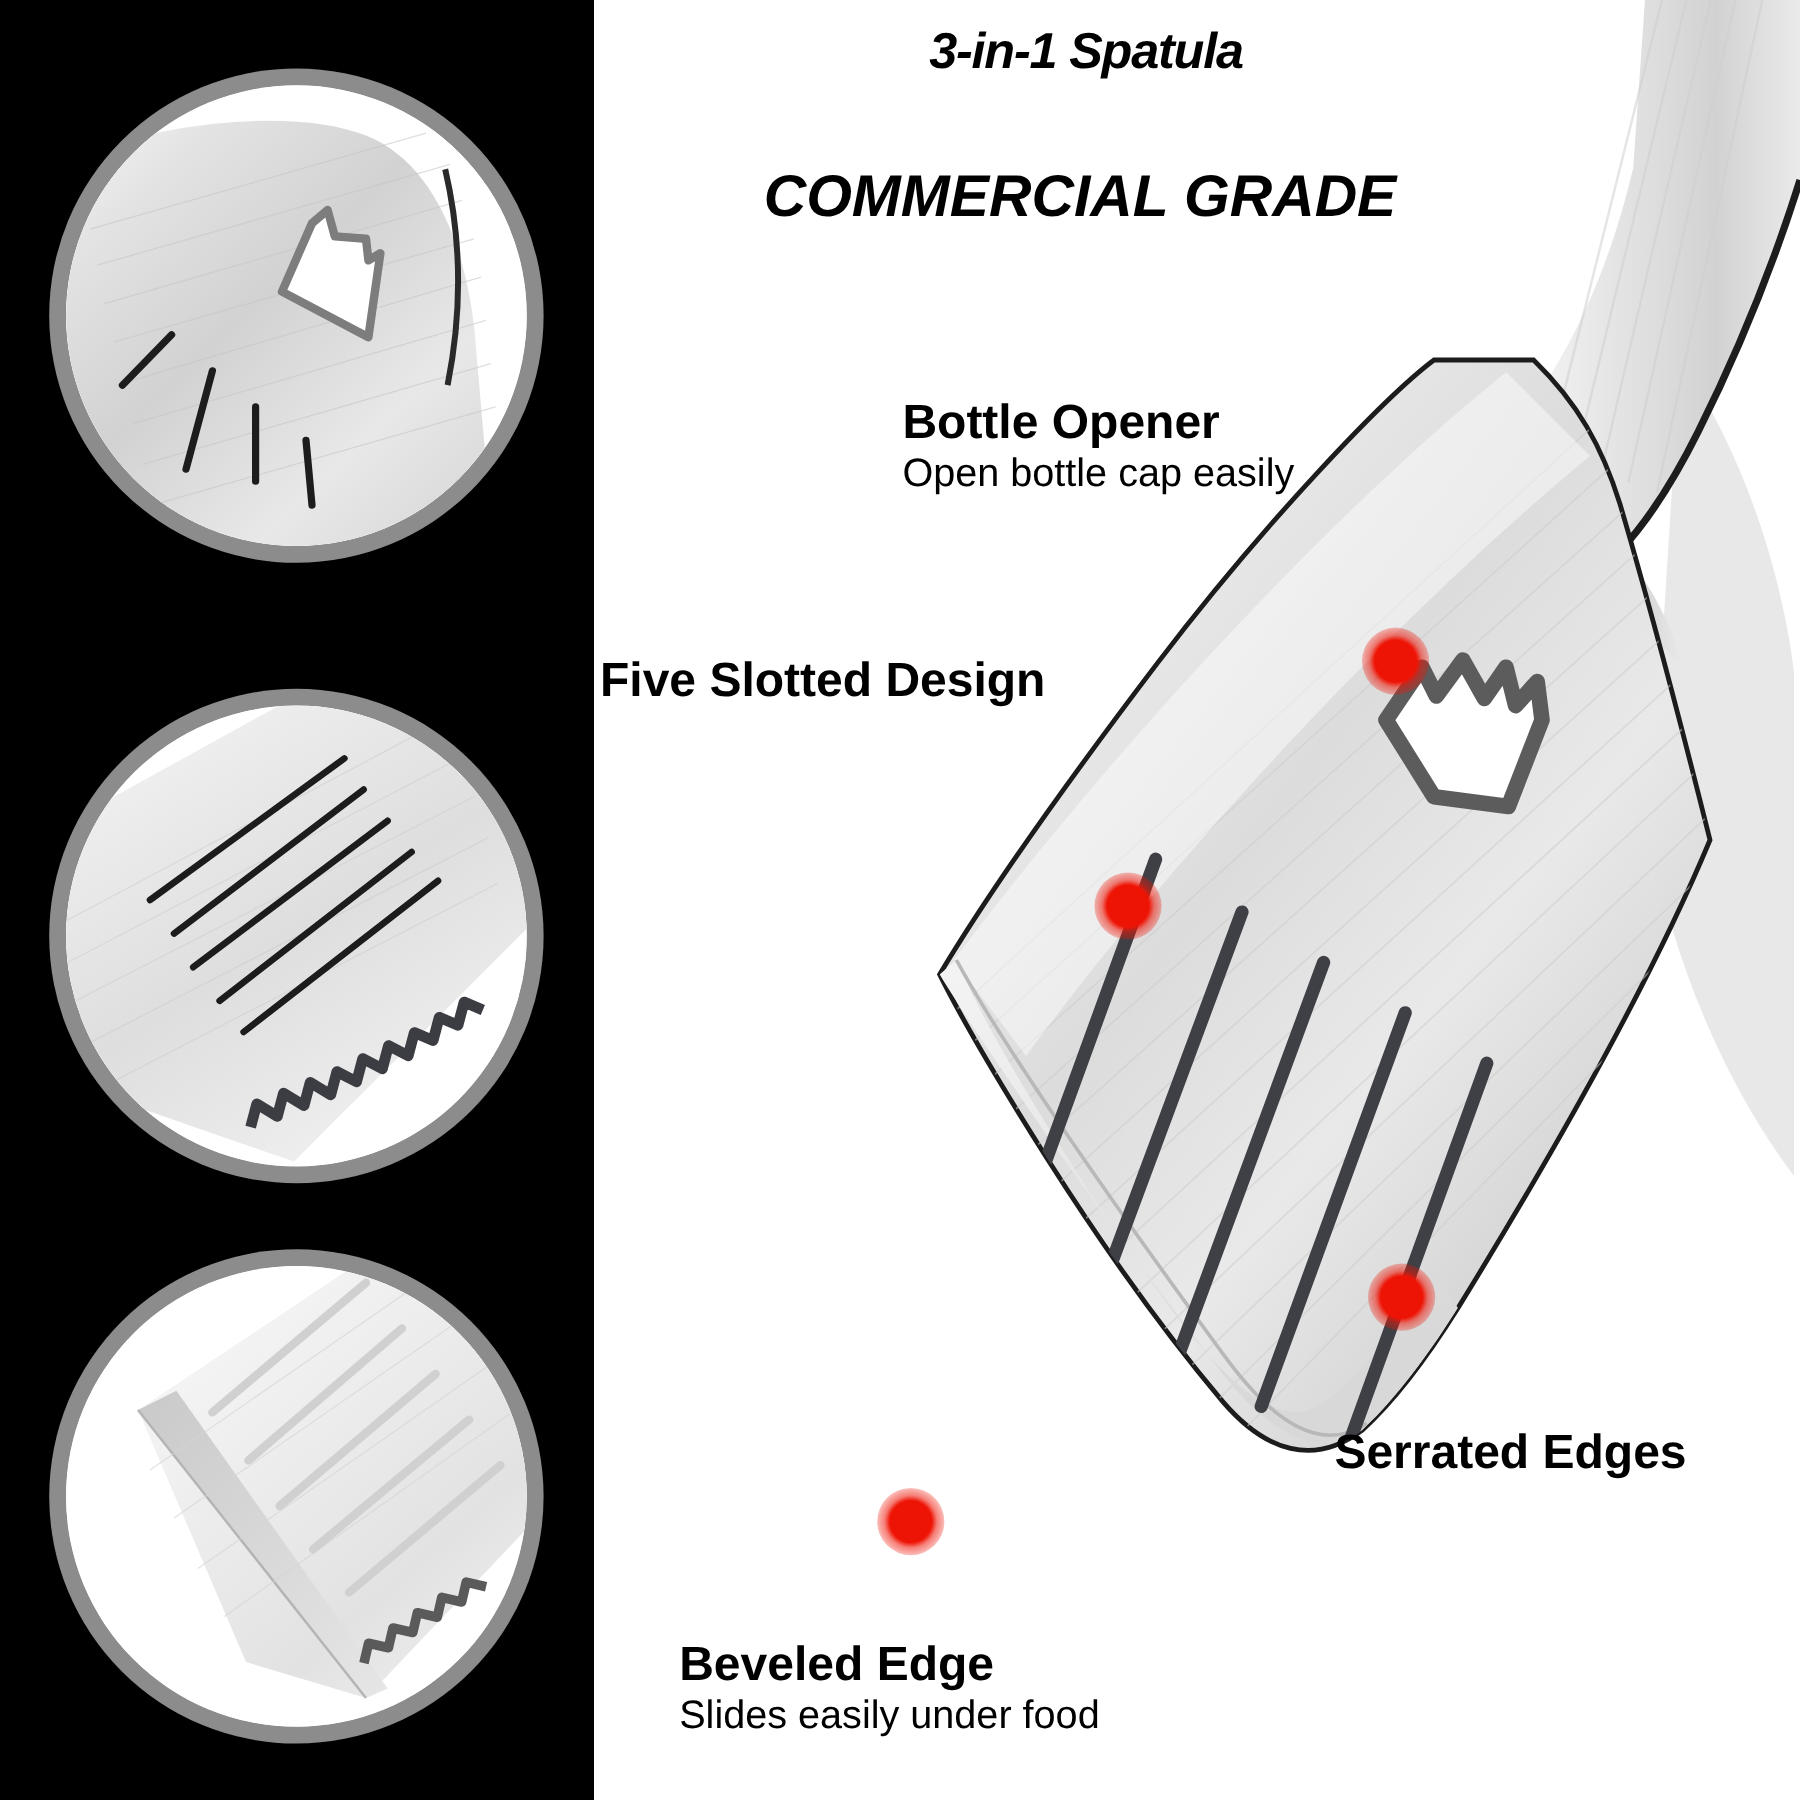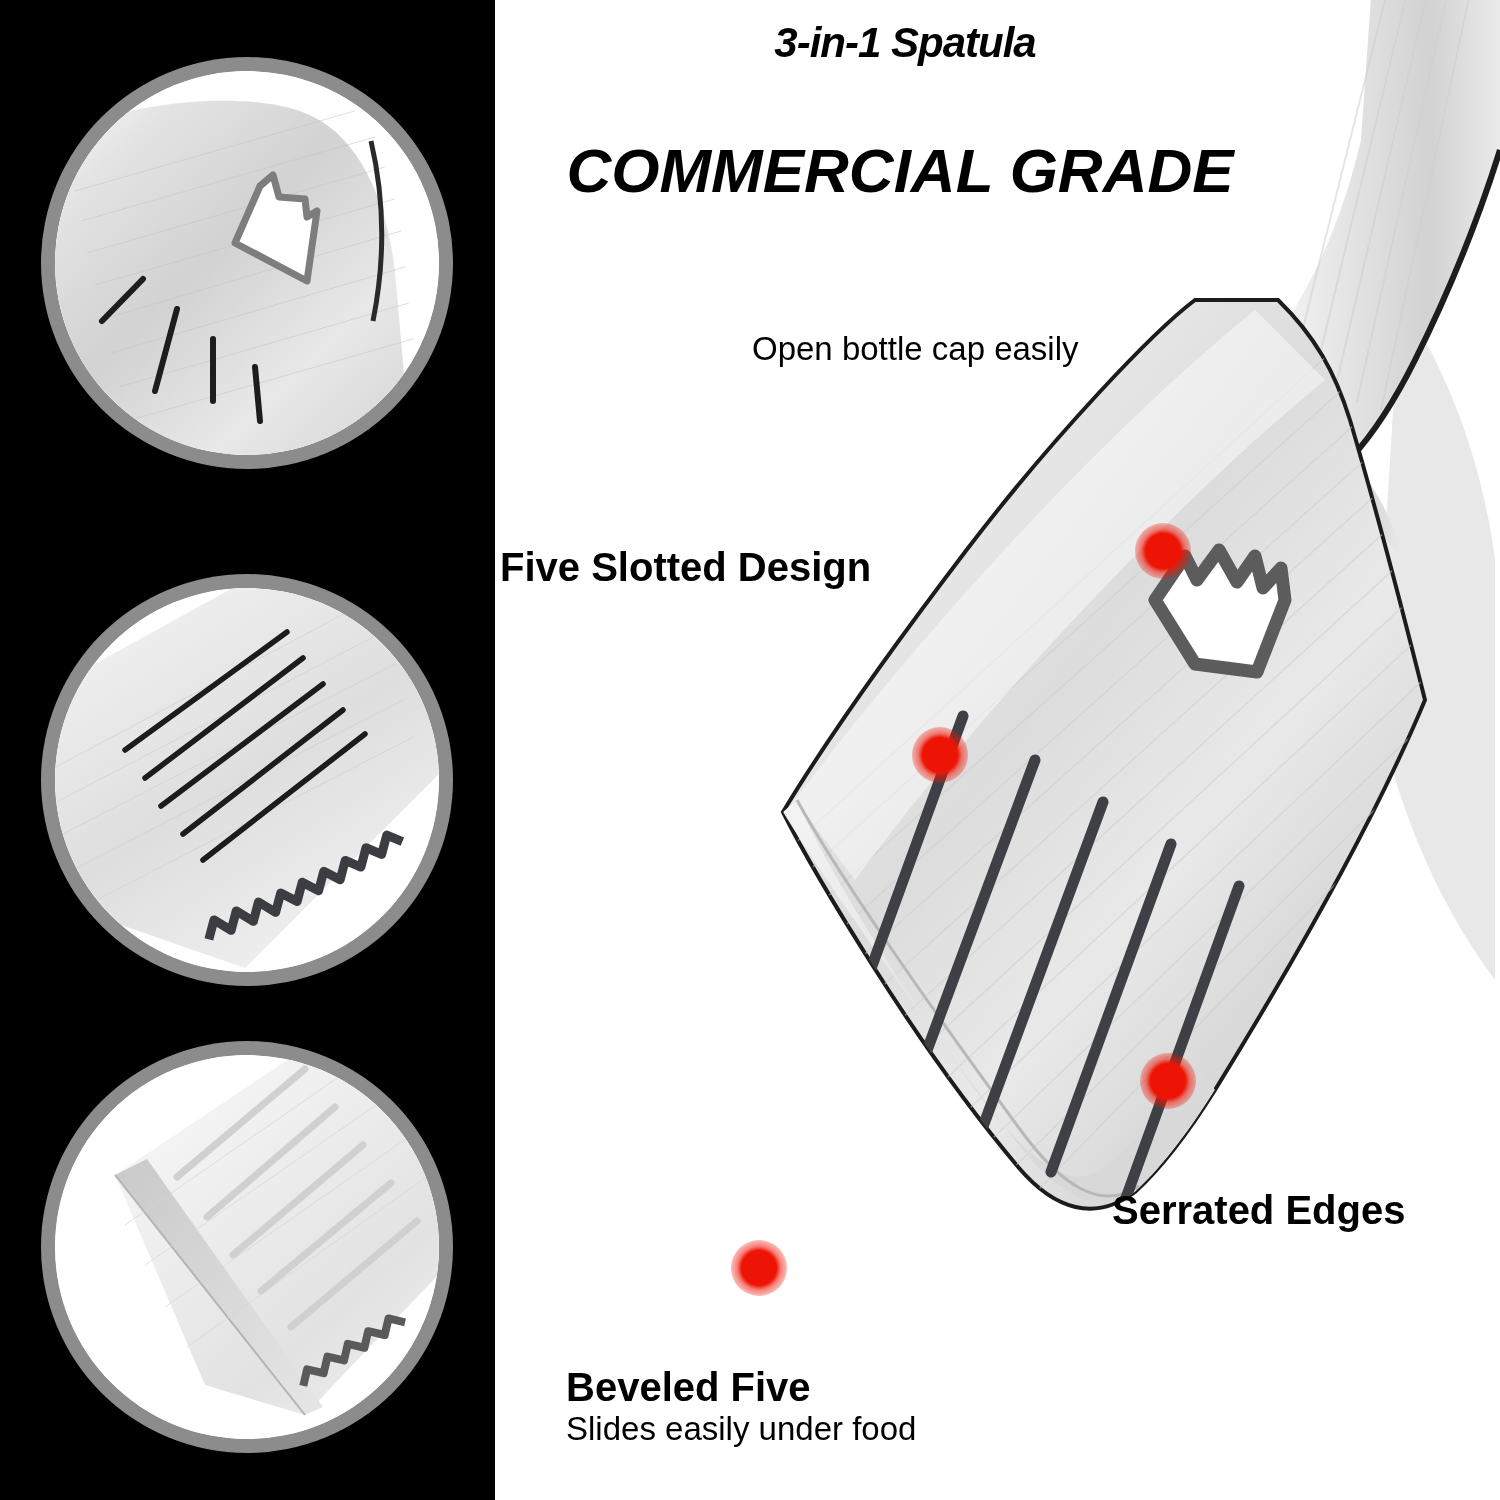--- a/index.html
+++ b/index.html
@@ -14,21 +14,21 @@
   .detail-inner{position:absolute;left:13px;top:13px;width:384px;height:384px;border-radius:50%;
       overflow:hidden;background:#fff;}
   #circle-1{top:58px;}
   #circle-2{top:575px;}
   #circle-3{top:1042px;}
 
   
   #title-main{position:absolute;left:575px;top:22px;width:660px;text-align:center;
       font-size:42px;font-weight:bold;font-style:italic;letter-spacing:-1px;line-height:1;}
   #title-sub{position:absolute;left:520px;top:140px;width:760px;text-align:center;
-      font-size:62px;font-weight:bold;font-style:italic;letter-spacing:0px;line-height:1;}
+      font-size:49px;font-weight:bold;font-style:italic;letter-spacing:0px;line-height:1;}
 
   .feat{position:absolute;}
   .feat .h{font-size:40px;font-weight:bold;line-height:1.12;white-space:nowrap;}
   .feat .s{font-size:33px;font-weight:normal;line-height:1.14;white-space:nowrap;}
 
   #feat-bottle{left:752px;top:330px;}
   #feat-slots {left:500px;top:545px;text-align:right;}
   #feat-serr  {left:1112px;top:1188px;}
   #feat-bevel {left:566px;top:1365px;}
 
@@ -305,27 +305,28 @@
   </svg>
 
 </div>
 
 <div class="marker" id="marker-opener"></div>
 <div class="marker" id="marker-slots"></div>
 <div class="marker" id="marker-serr"></div>
 <div class="marker" id="marker-bevel"></div>
 
 <div class="feat" id="feat-bottle">
+  <div class="h">Bottle Opener</div>
   <div class="s">Open bottle cap easily</div>
 </div>
 
 <div class="feat" id="feat-slots">
   <div class="h">Five Slotted Design</div>
 </div>
 
 <div class="feat" id="feat-serr">
   <div class="h">Serrated Edges</div>
 </div>
 
 <div class="feat" id="feat-bevel">
-  <div class="h">Beveled Five</div>
+  <div class="h">Beveled Edge</div>
   <div class="s">Slides easily under food</div>
 </div>
 
 </body></html>

